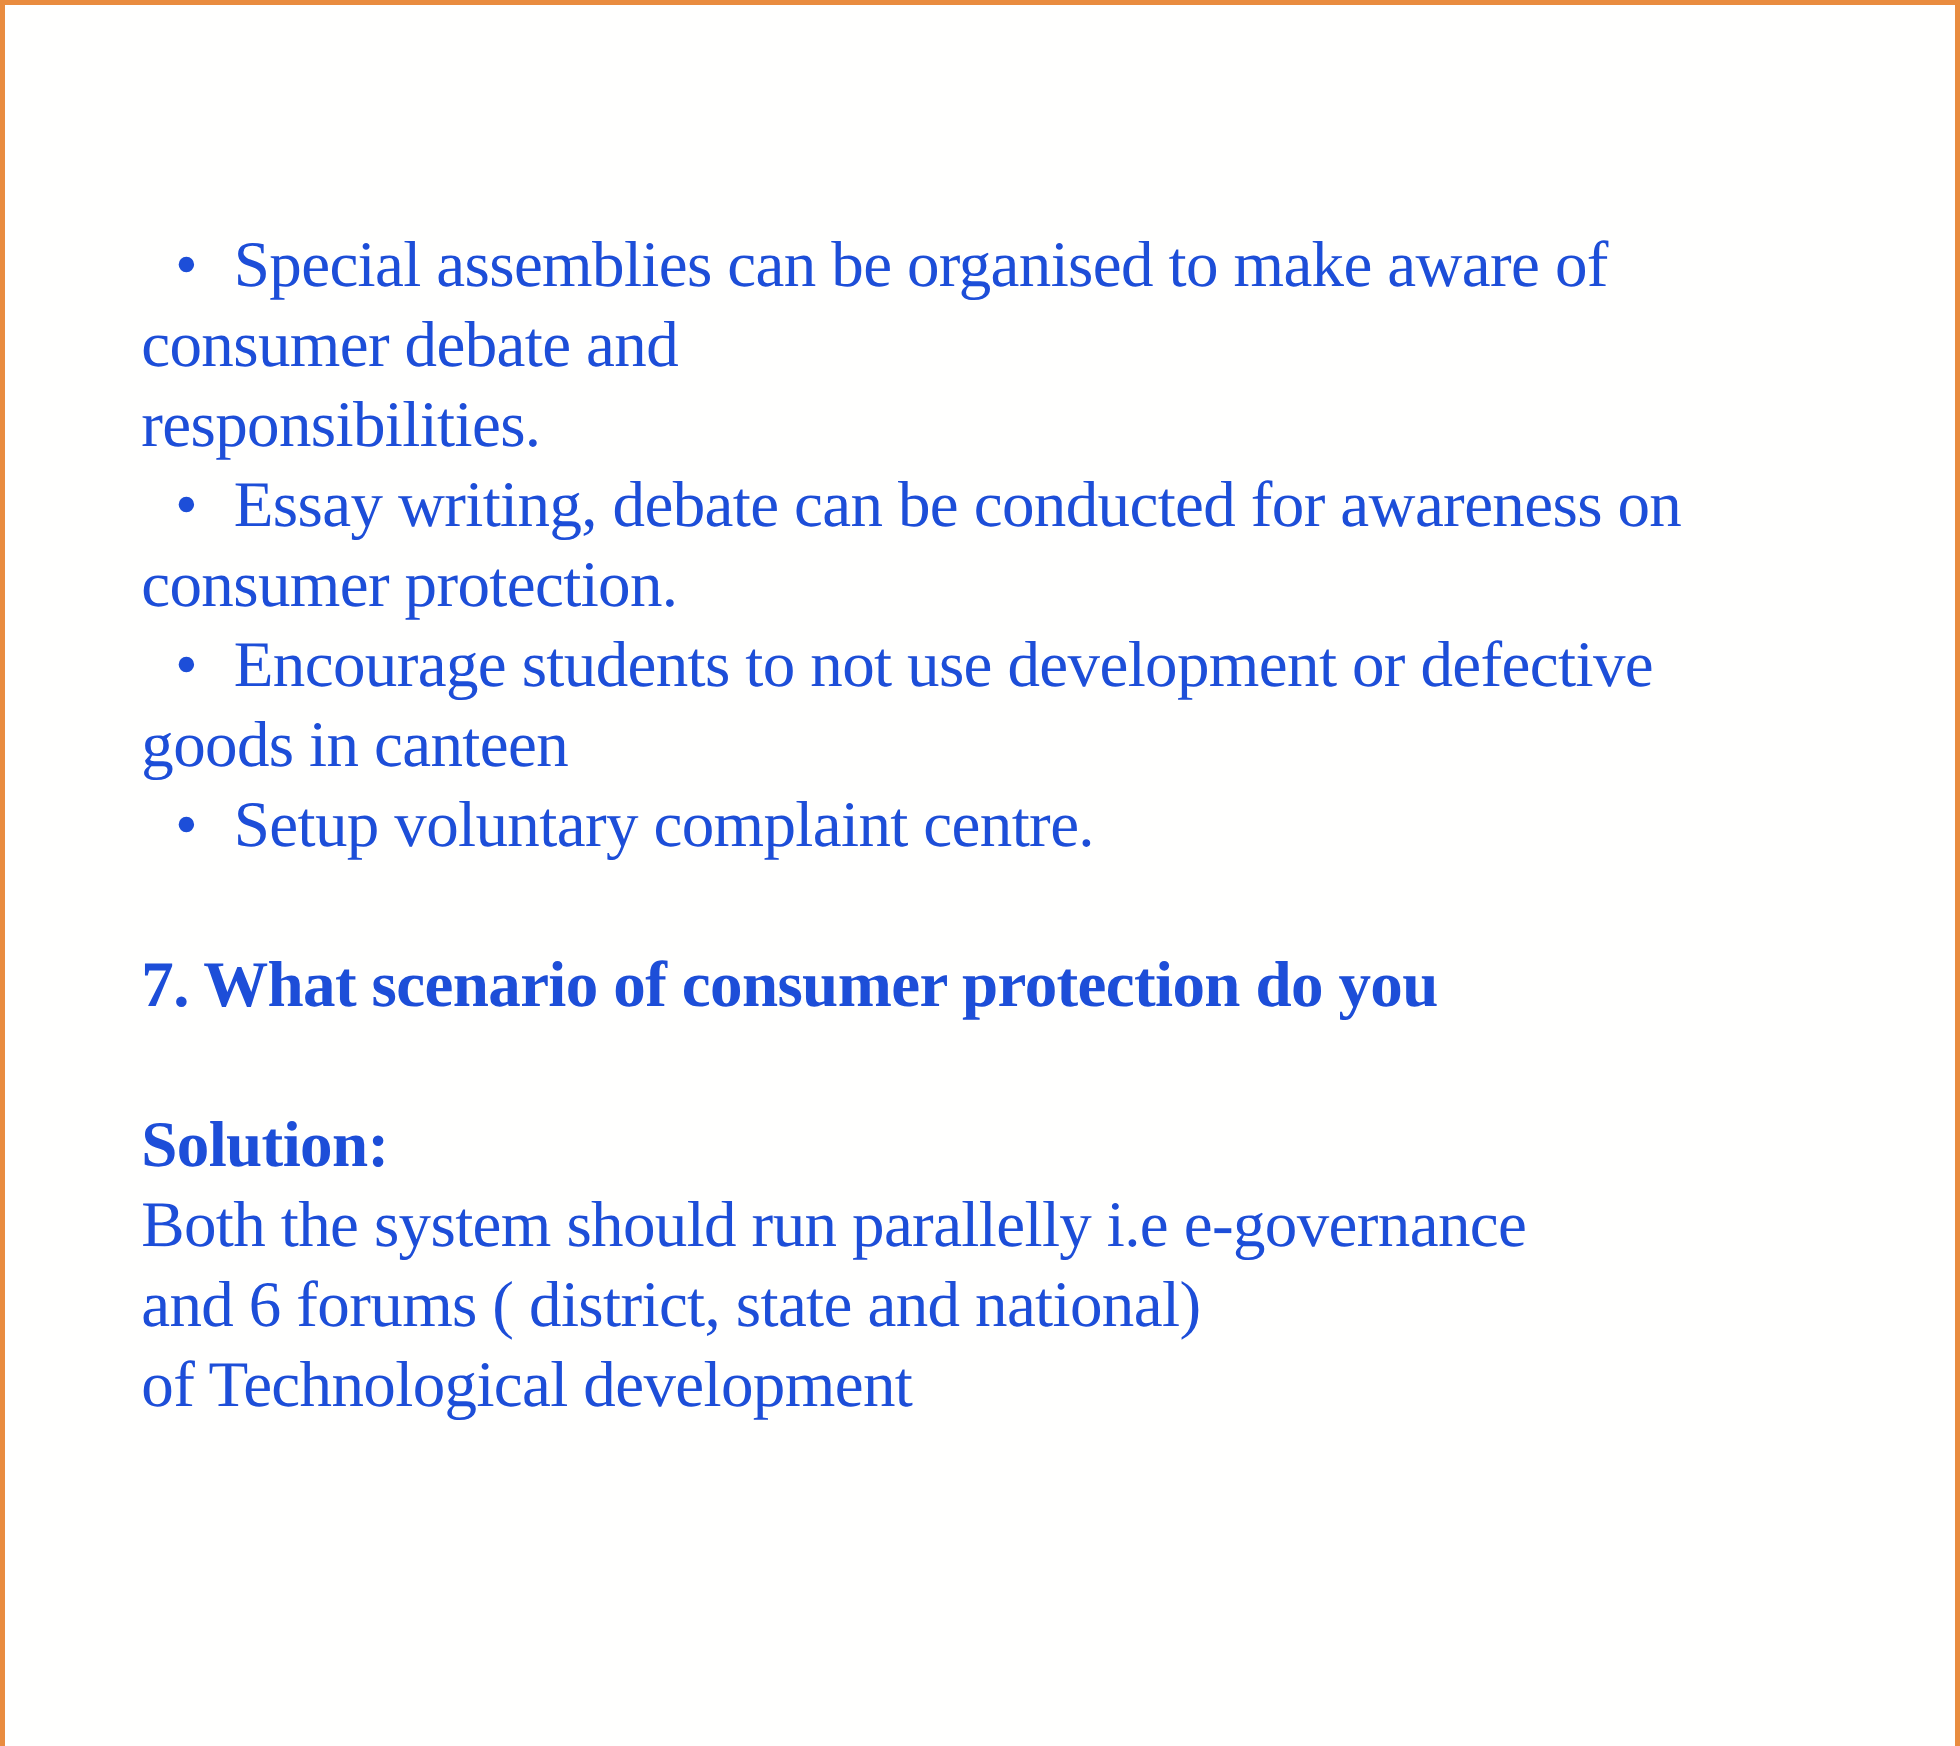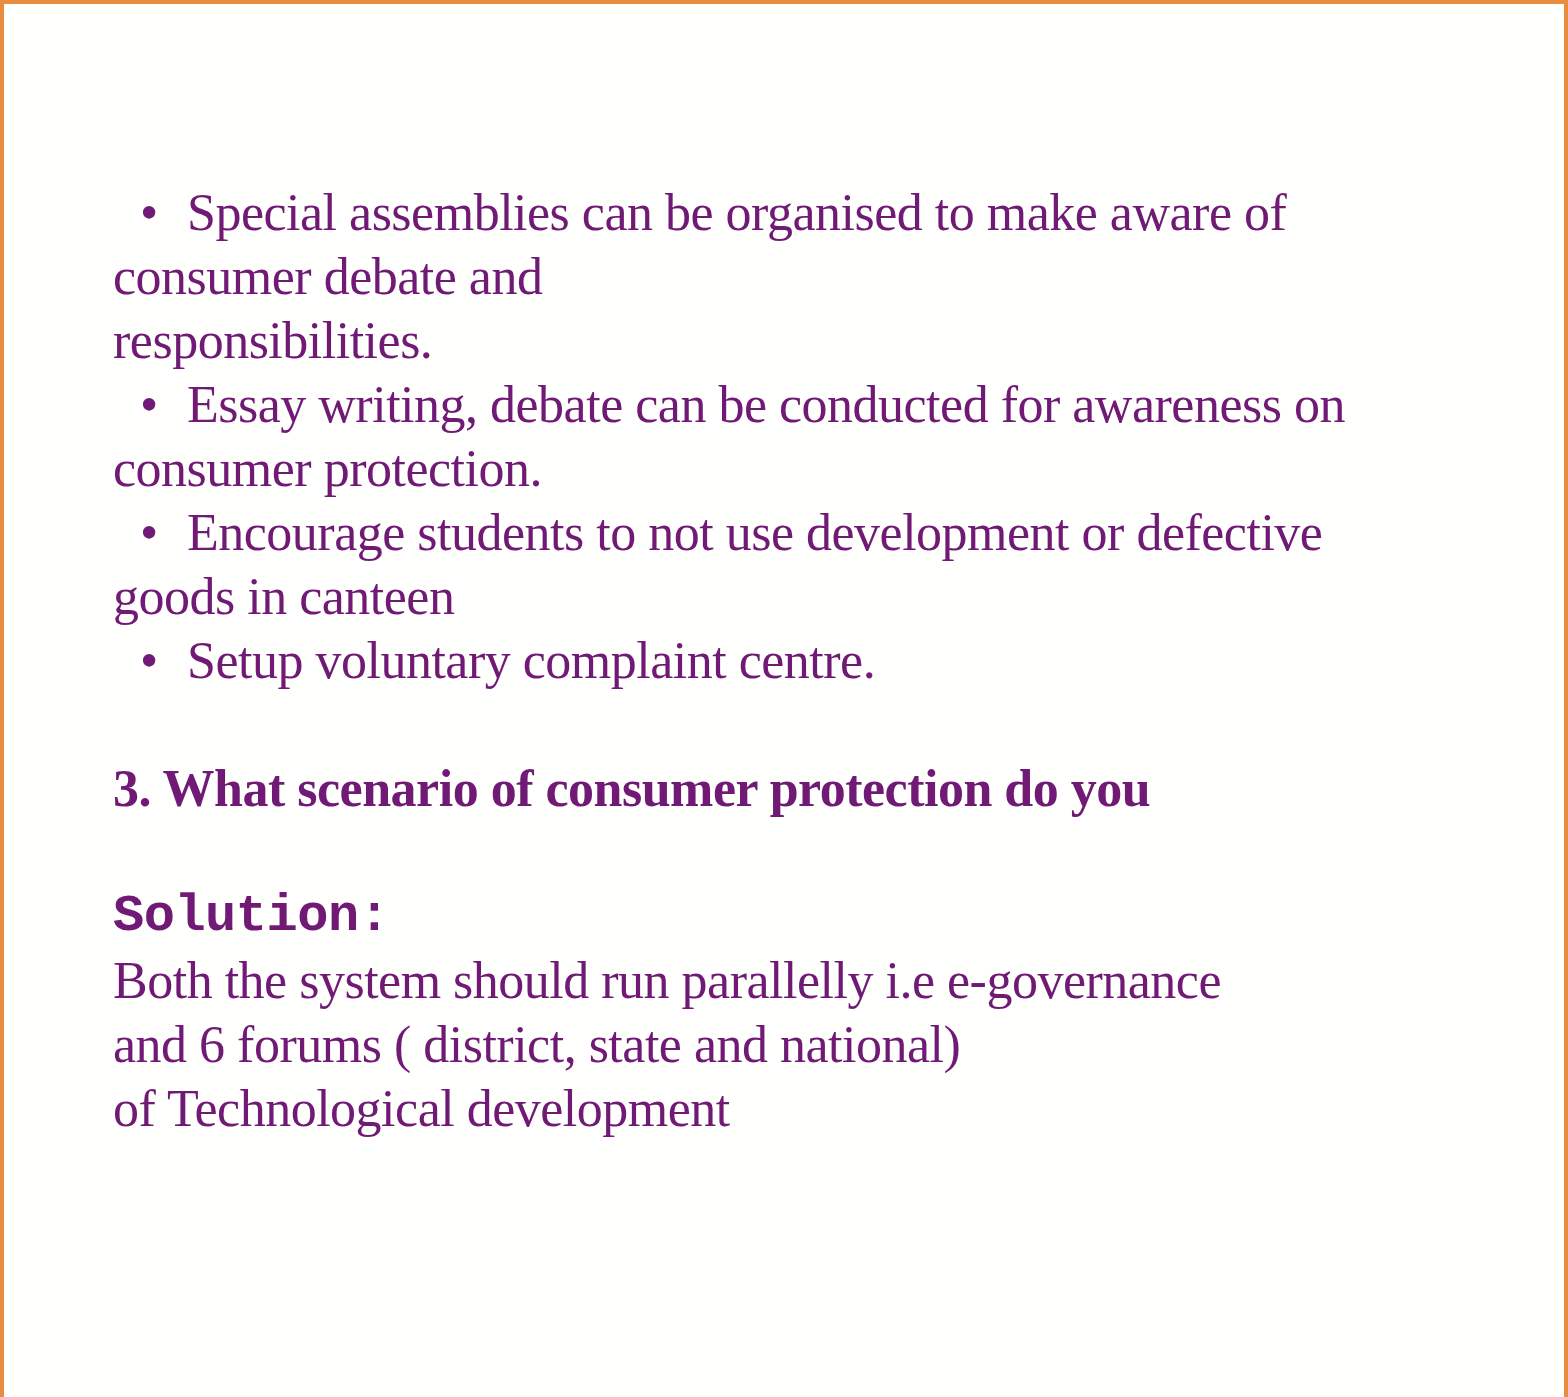--- a/index.html
+++ b/index.html
@@ -14,21 +14,21 @@
     height: 1397px;
     background: #fffffe;
     border-top: 4px solid #e98c3f;
     border-left: 4px solid #e98c3f;
     border-right: 4px solid #e98c3f;
     overflow: hidden;
     font-family: "Liberation Serif", "DejaVu Serif", serif;
   }
   .content {
     padding: 177px 9px 0 109px;
-    color: #701a75;
+    color: #1d4ed8;
   }
   .line {
     font-size: 52px;
     line-height: 64px;
     white-space: pre;
     letter-spacing: -0.5px;
   }
   .marker {
     display: inline-block;
     margin-left: 27px;
@@ -38,42 +38,41 @@
     margin-top: 64px;
   }
   .question-block .line {
     font-weight: bold;
   }
   .solution-block {
     margin-top: 64px;
   }
   .solution-heading {
     font-weight: bold;
-    font-family: Liberation Mono, monospace;
   }
 </style>
 </head>
 <body>
 
 <div class="page">
   <div class="content">
 
     <div class="bullet-section">
       <div class="line"><span class="marker">•</span><span>Special assemblies can be organised to make aware of</span></div>
       <div class="line"><span>consumer debate and</span></div>
       <div class="line"><span>responsibilities.</span></div>
       <div class="line"><span class="marker">•</span><span>Essay writing, debate can be conducted for awareness on</span></div>
       <div class="line"><span>consumer protection.</span></div>
       <div class="line"><span class="marker">•</span><span>Encourage students to not use development or defective</span></div>
       <div class="line"><span>goods in canteen</span></div>
       <div class="line"><span class="marker">•</span><span>Setup voluntary complaint centre.</span></div>
     </div>
 
     <div class="question-block">
-      <div class="line">3. What scenario of consumer protection do you</div>
+      <div class="line">7. What scenario of consumer protection do you</div>
     </div>
 
     <div class="solution-block">
       <div class="line solution-heading">Solution:</div>
       <div class="line">Both the system should run parallelly i.e e-governance</div>
       <div class="line">and 6 forums ( district, state and national)</div>
       <div class="line">of Technological development</div>
     </div>
 
   </div>

